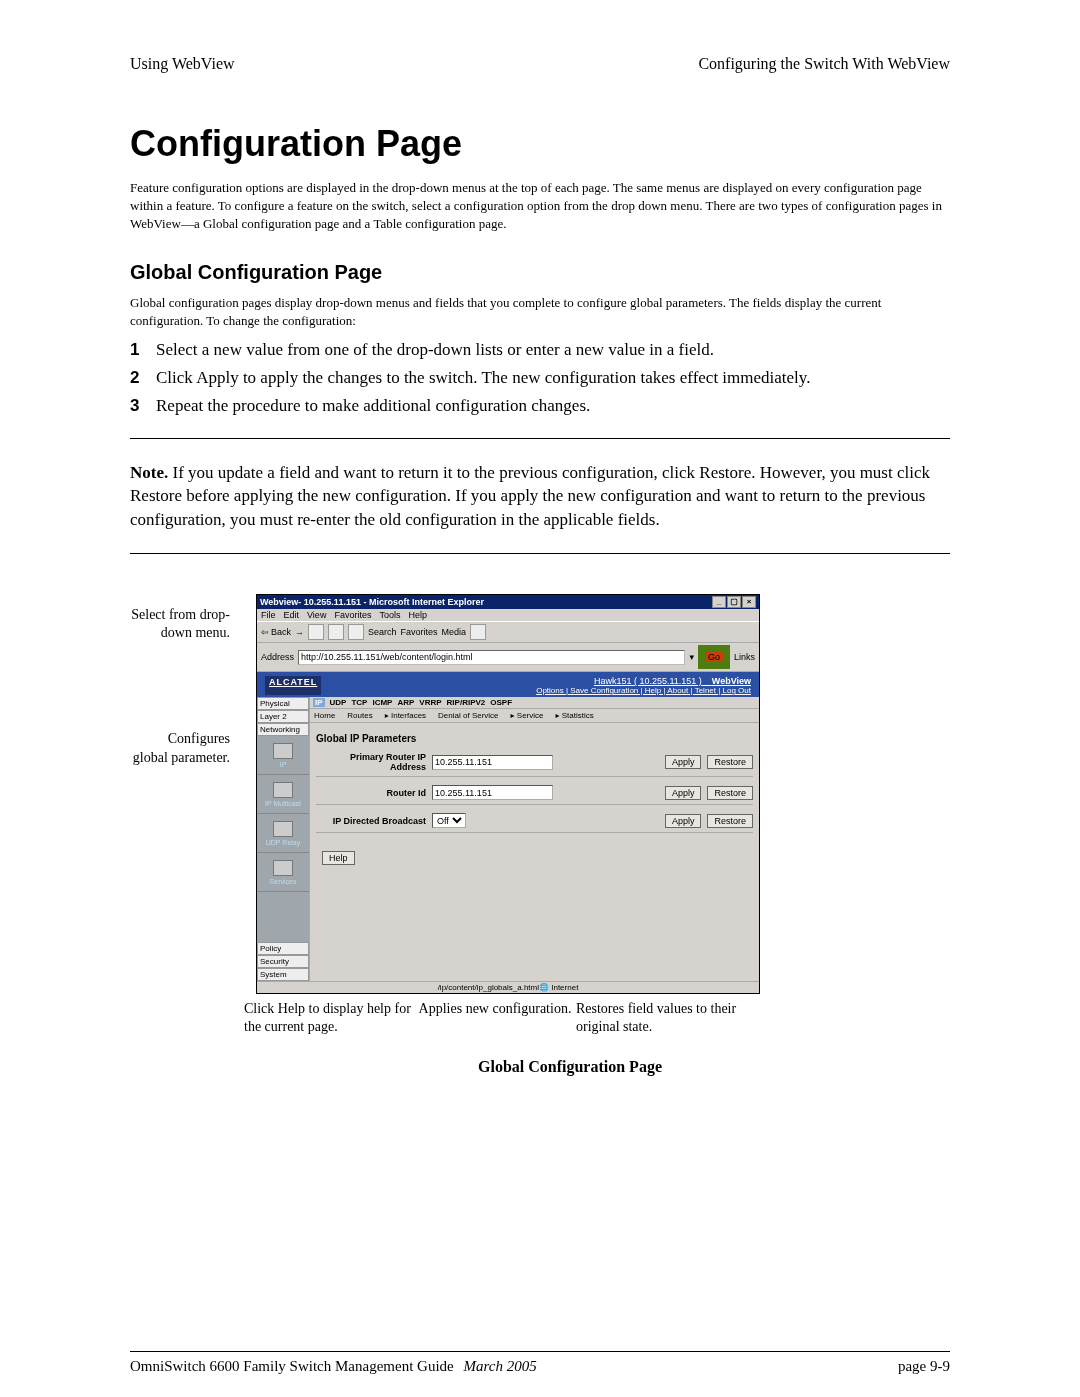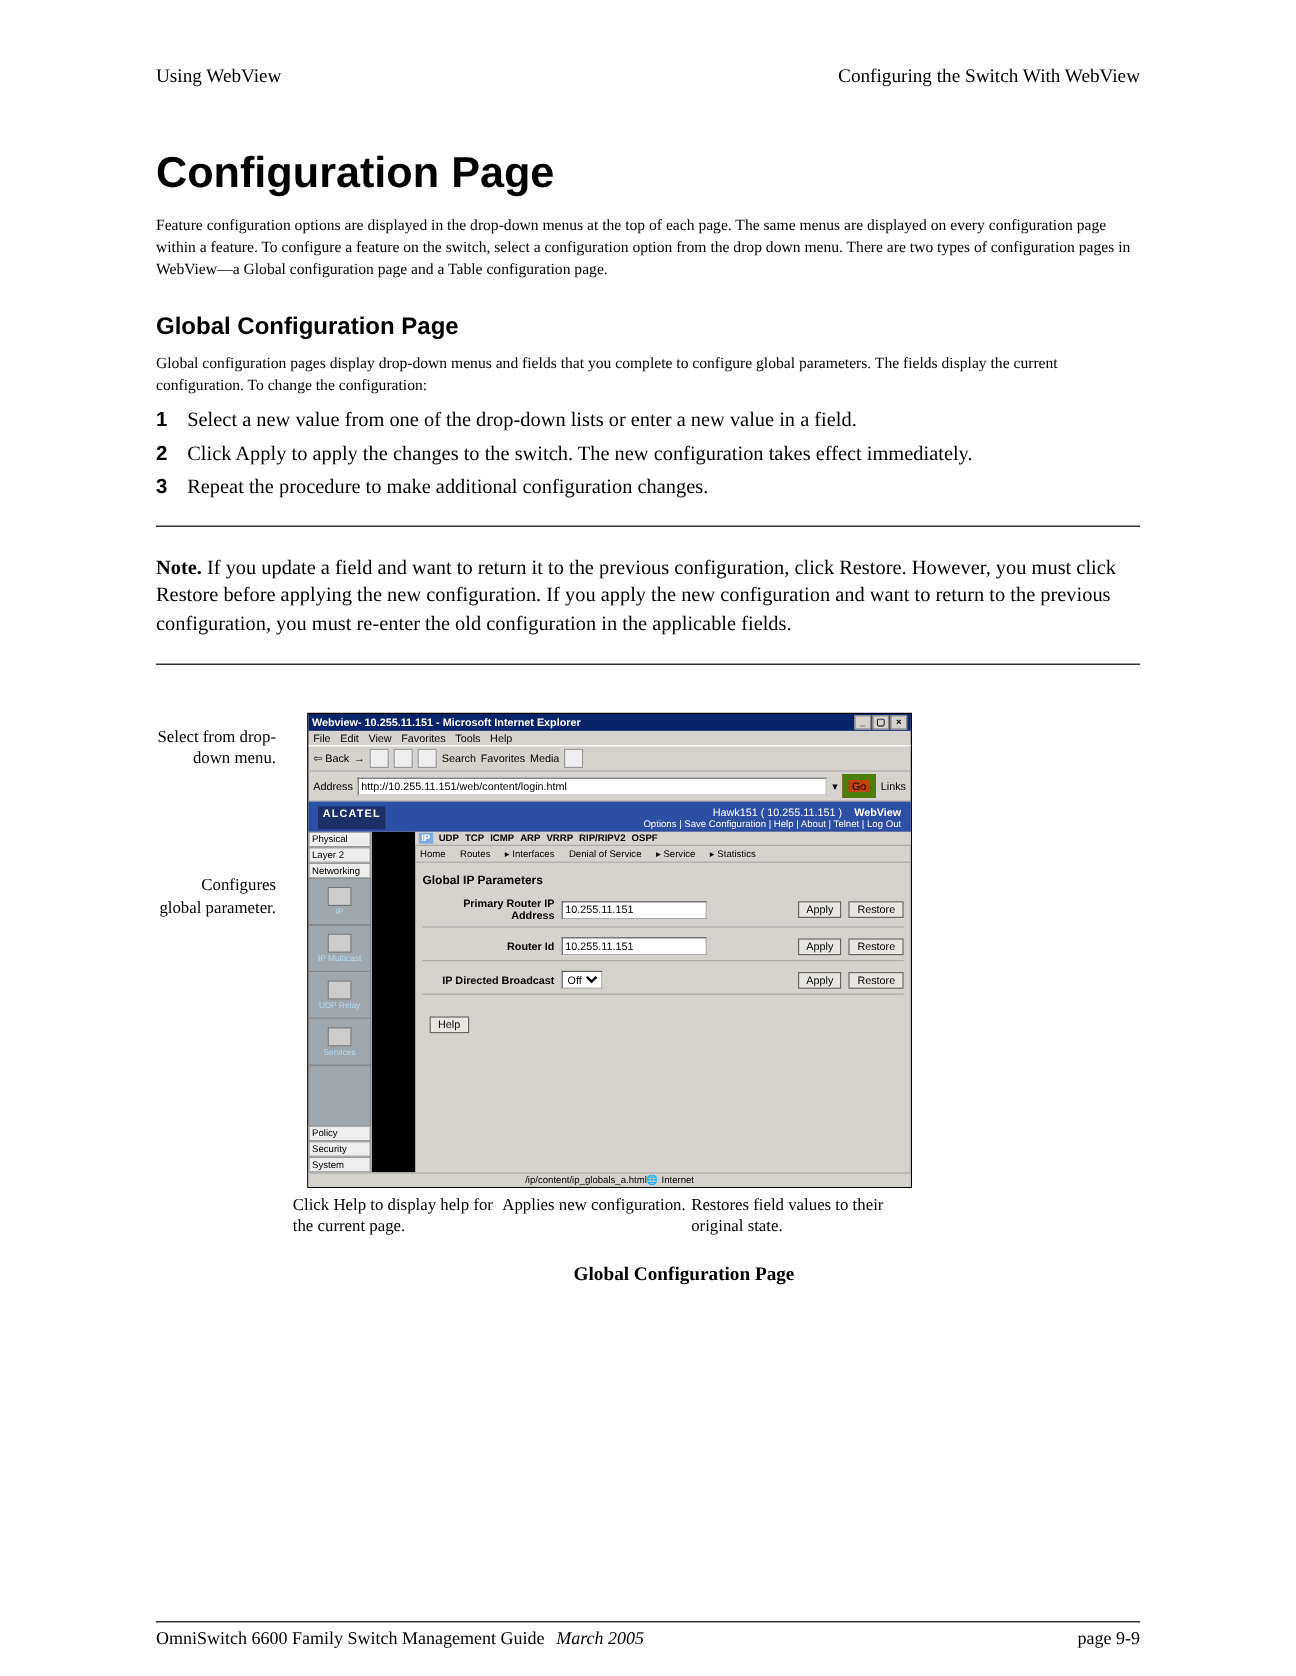--- a/index.html
+++ b/index.html
@@ -116,32 +116,33 @@
   }
   .addrbar{
     padding:2px 4px;display:flex;align-items:center;gap:4px;
     font-size:9px;border-bottom:1px solid #aaa;
   }
   .addrbar input{
     flex:1;font-size:9px;height:13px;border:1px inset #bbb;
     background:#fff;padding:0 2px;
   }
   .addrbar .go{
-    border:5px solid #4d7c0f;padding:0 3px;background:#c2410c;
+    border:7px solid #4d7c0f;padding:0 3px;background:#c2410c;
   }
   .wv-banner{
     background:#2b4fa3;color:#fff;
     display:flex;justify-content:space-between;
     padding:4px 8px 2px 8px;
     position:relative;
+    text-decoration:underline;
   }
   .wv-banner .brand{font-weight:bold;font-size:9px;letter-spacing:1px;background:#1c2f66;padding:1px 4px;}
   .wv-banner .right{text-align:right;font-size:9px;}
   .wv-banner .sub{font-size:8px;display:block;}
-  .wv-layout{display:flex;background:#000000;gap:36px;}
+  .wv-layout{display:flex;background:#14b8a6;}
   .wv-left{
     width:52px;border-right:1px solid #aaa;
     font-size:8px;
   }
   .wv-left .tab{
     border:1px solid #999;background:#eee;margin:0;
     padding:1px 2px;
   }
   .wv-left .iconbox{
     height:38px;display:flex;flex-direction:column;

